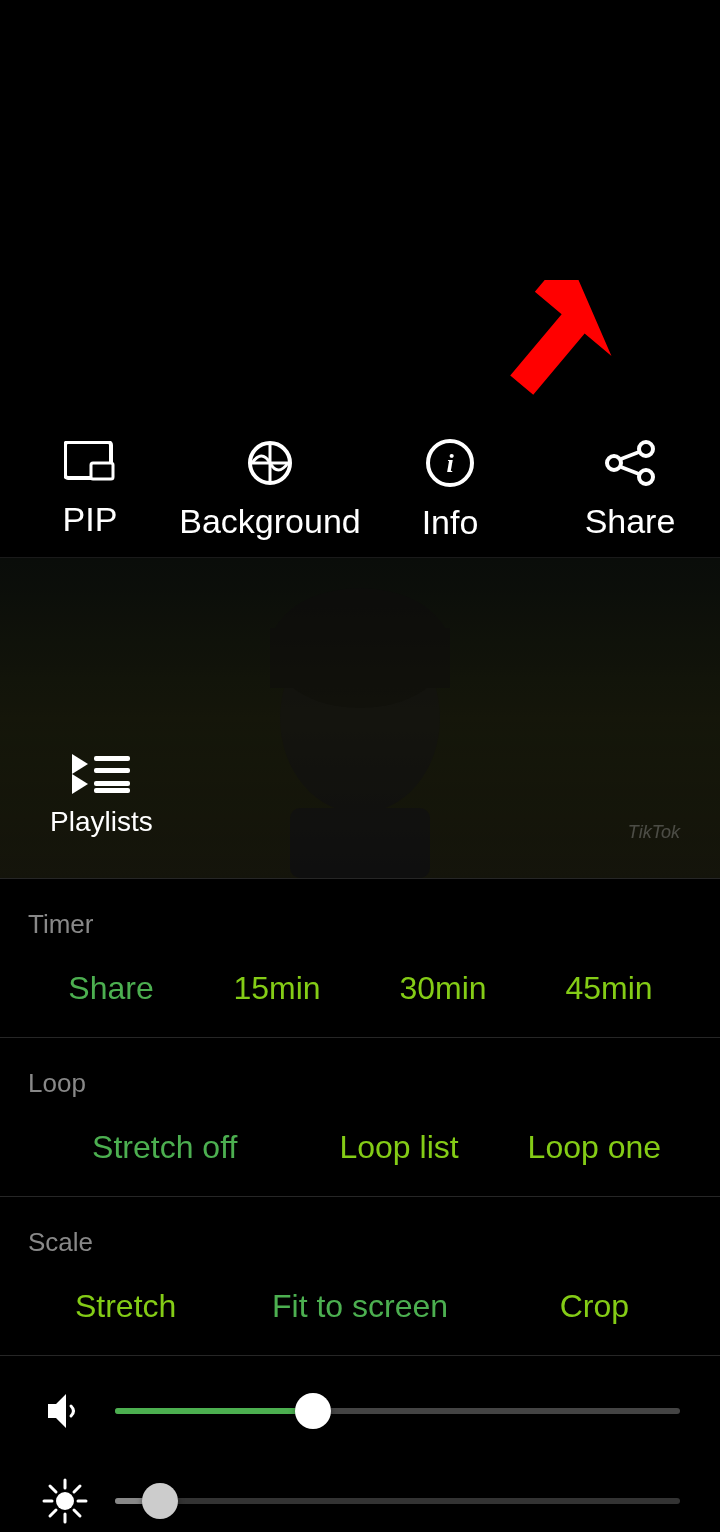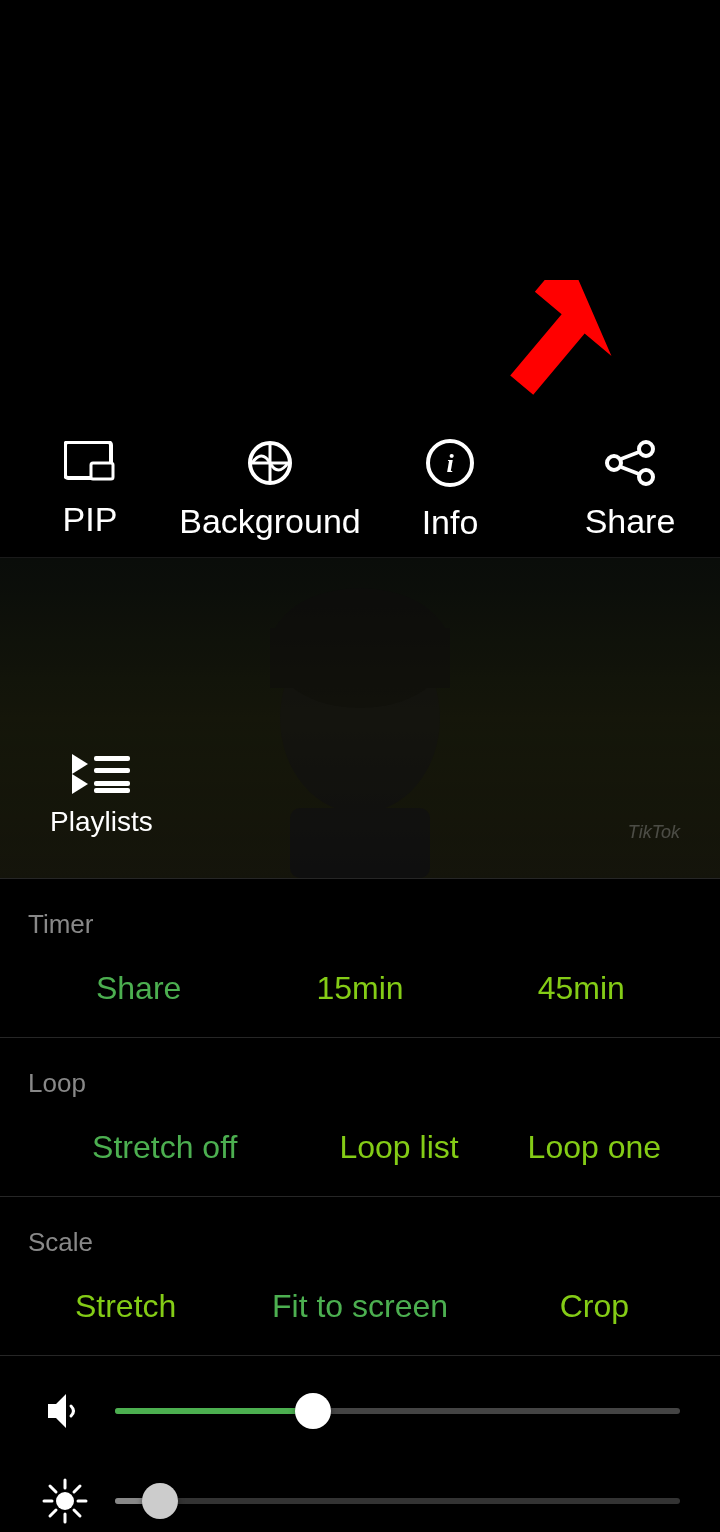--- a/index.html
+++ b/index.html
@@ -281,20 +281,21 @@
   </div>
 </div>
 
 <div class="divider"></div>
 
 <div class="section">
   <div class="section-title">Timer</div>
   <div class="options-row">
     <div class="option-btn active" style="color:#4caf50;">Share</div>
     <div class="option-btn">15min</div>
+    <div class="option-btn">30min</div>
     <div class="option-btn">45min</div>
   </div>
 </div>
 
 <div class="divider"></div>
 
 <div class="section">
   <div class="section-title">Loop</div>
   <div class="options-row">
     <div class="option-btn active" style="color:#4caf50; flex:1.4;">Stretch off</div>

